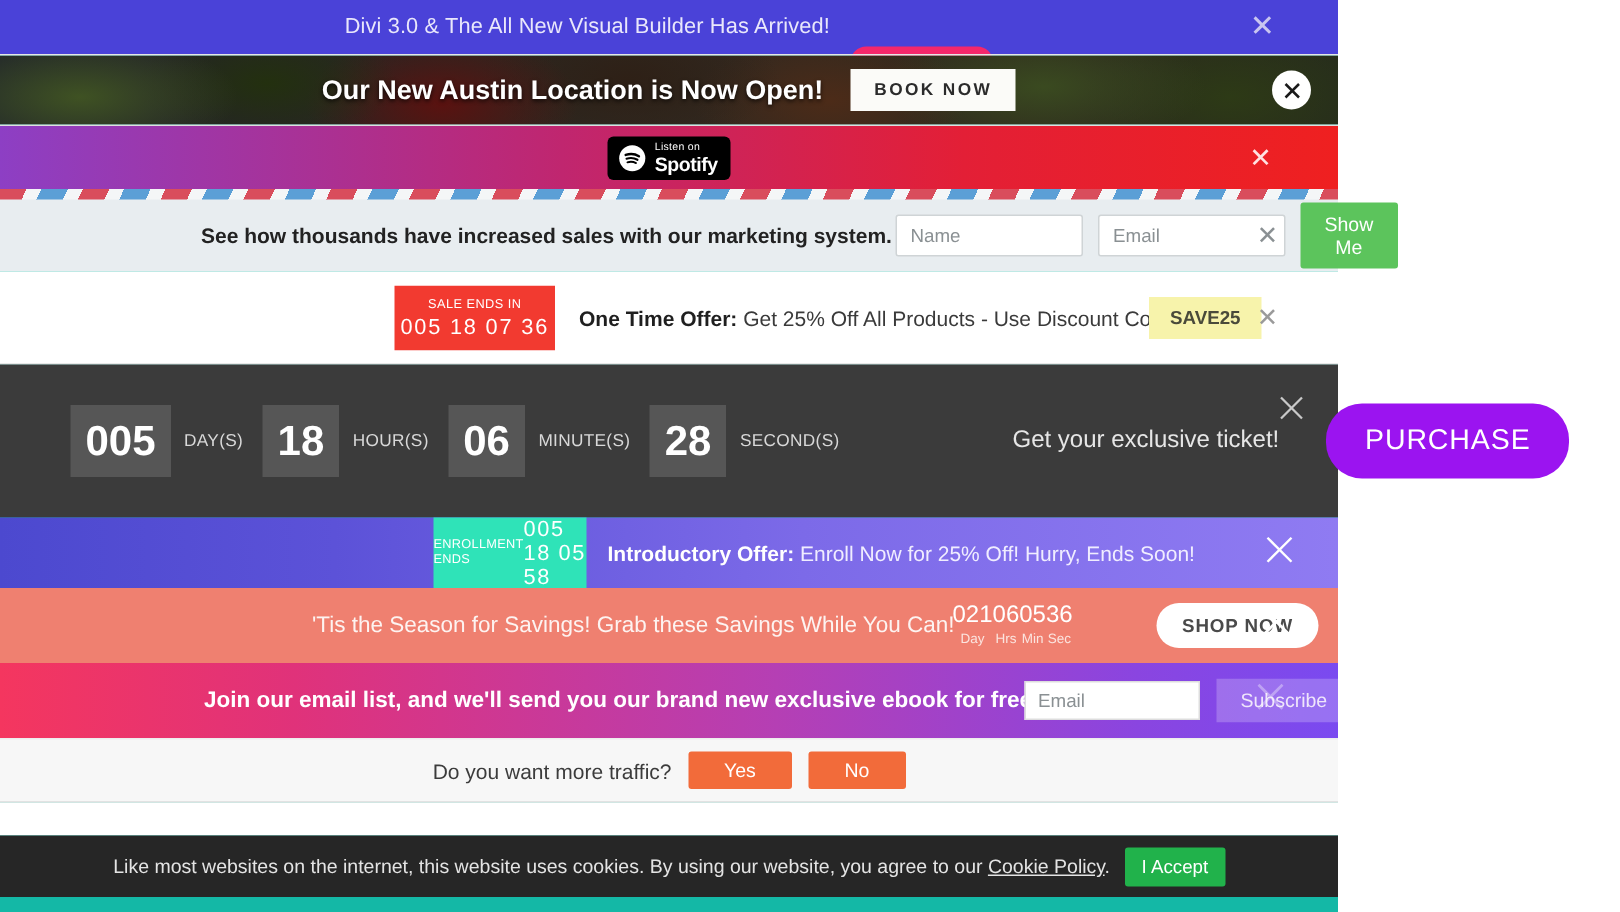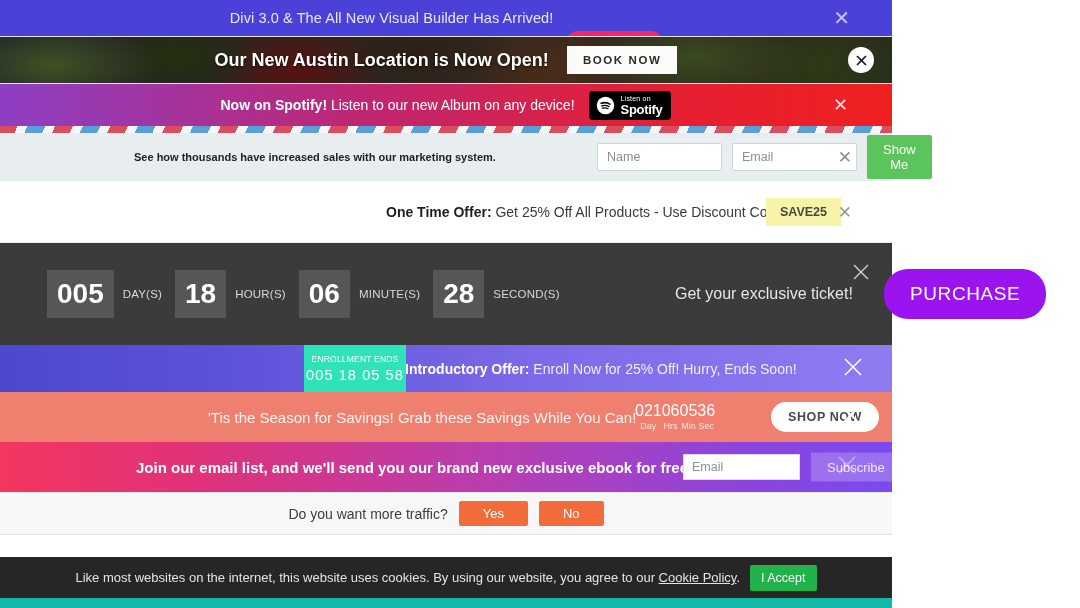--- a/index.html
+++ b/index.html
@@ -84,21 +84,21 @@
     height:7px; width:100%;
     background-image: repeating-linear-gradient(
       115deg,
       #d94d5c 0px, #d94d5c 16px,
       #f4f6f7 16px, #f4f6f7 25px,
       #5b9fd6 25px, #5b9fd6 41px,
       #f4f6f7 41px, #f4f6f7 50px);
   }
   .airmail-body { height:48px; display:flex; align-items:center; position:relative; }
   .airmail-text {
-    position:absolute; left:134px; color:#222; font-size:11px; font-weight:bold;
+    position:absolute; left:134px; color:#222; font-size:14px; font-weight:bold;
   }
   .airmail-form { position:absolute; left:597px; display:flex; align-items:center; gap:10px; }
   .in-field {
     width:125px; height:28px; border:1px solid #cfd4d6; background:#fff;
     font-size:12.5px; color:#6f7577; padding:0 9px; outline:none;
     font-family:"Liberation Sans", sans-serif; border-radius:2px;
   }
   .in-field::placeholder { color:#8a9093; }
   .showme-btn {
     background:#5cc45c; color:#fff; border:none; font-size:13px;
@@ -149,23 +149,23 @@
     font-family:"Liberation Sans", sans-serif;
   }
   .conf-bar .x-svg { right:22px; top:20px; transform:none; }
 
   
   .intro-bar {
     height:47px; position:relative;
     background: linear-gradient(90deg,#4c49cf 0%, #5c52d8 25%, #7c6ae8 60%, #8f7bf2 100%);
   }
   .intro-badge {
-    position:absolute; left:304px; top:0; width:102px; height:47px;
+    position:absolute; left:289px; top:0; width:102px; height:47px;
     background:#2fe3b8; color:#fff;
-    display:flex; flex-direction:column; align-items:center; justify-content:center;
+    display:flex; flex-direction:row; align-items:center; justify-content:center;
   }
   .intro-badge-label { font-size:8.5px; letter-spacing:.2px; margin-bottom:3px; }
   .intro-badge-time { font-size:14.5px; letter-spacing:1.1px; }
   .intro-text {
     position:absolute; left:405px; top:50%; transform:translateY(-50%);
     color:#f0edff; font-size:14px;
   }
   .intro-text b { color:#fff; }
   .intro-bar .x-svg { right:28px; }
 
@@ -255,21 +255,20 @@
     <button class="austin-btn">BOOK NOW</button>
     <span class="austin-close">
       <svg width="15" height="15" viewBox="0 0 15 15" aria-hidden="true">
         <line x1="3" y1="3" x2="12" y2="12" stroke="#1a1a1a" stroke-width="1.7"></line>
         <line x1="12" y1="3" x2="3" y2="12" stroke="#1a1a1a" stroke-width="1.7"></line>
       </svg>
     </span>
   </div>
 
   <div class="bar spotify-bar">
-    <span class="spotify-text"><b>Now on Spotify!</b><span> Listen to our new Album on any device!</span></span>
     <span class="spotify-badge">
       <svg class="sp-logo" viewBox="0 0 24 24">
         <circle cx="12" cy="12" r="11" fill="#fff"></circle>
         <path d="M6.5 9.2c3.6-1.1 8-0.8 11.1 1.1" stroke="#000" stroke-width="2.1" fill="none" stroke-linecap="round"></path>
         <path d="M7.2 12.4c3-0.9 6.6-0.6 9.2 0.9" stroke="#000" stroke-width="1.8" fill="none" stroke-linecap="round"></path>
         <path d="M7.9 15.4c2.4-0.7 5.2-0.5 7.3 0.7" stroke="#000" stroke-width="1.5" fill="none" stroke-linecap="round"></path>
       </svg>
       <span class="sp-lines">
         <span class="sp-small">Listen on</span>
         <span class="sp-big">Spotify</span>
@@ -285,20 +284,24 @@
       <span class="airmail-form">
         <input class="in-field" type="text" placeholder="Name" style="">
         <input class="in-field" type="text" placeholder="Email" style="">
         <button class="showme-btn">Show Me</button>
       </span>
       <span class="x-plain">✕</span>
     </div>
   </div>
 
   <div class="oto-bar">
+    <span class="oto-badge">
+      <span class="oto-badge-label">SALE ENDS IN</span>
+      <span class="oto-badge-time">005 18 07 36</span>
+    </span>
     <span class="oto-text"><b>One Time Offer:</b><span> Get 25% Off All Products - Use Discount Code:</span></span>
     <span class="oto-code">SAVE25</span>
     <span class="x-plain">✕</span>
   </div>
 
   <div class="conf-bar">
     <span class="conf-count">
       <span class="cc-unit">
         <span class="cc-num">005</span>
         <span class="cc-lab">DAY(S)</span>

